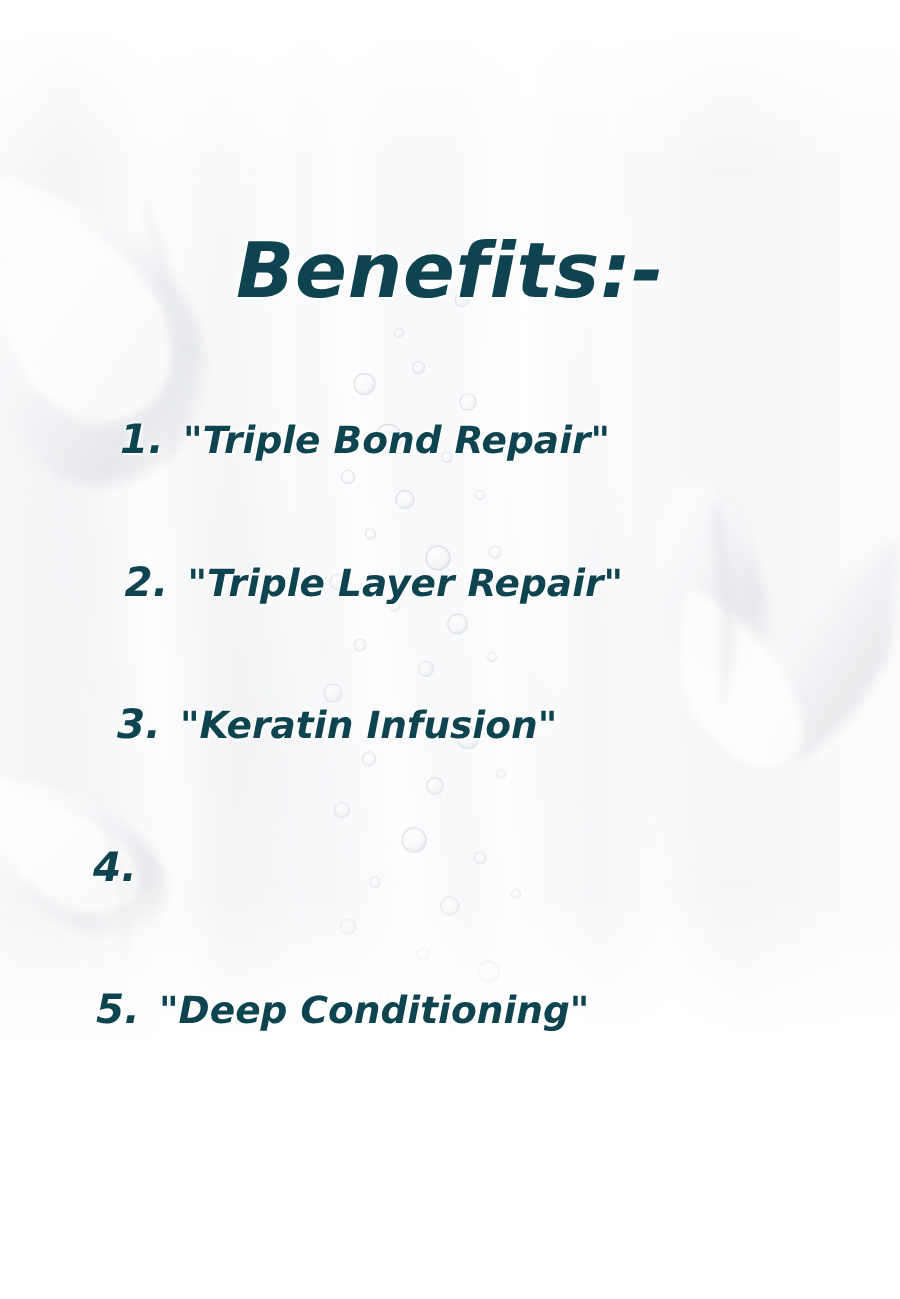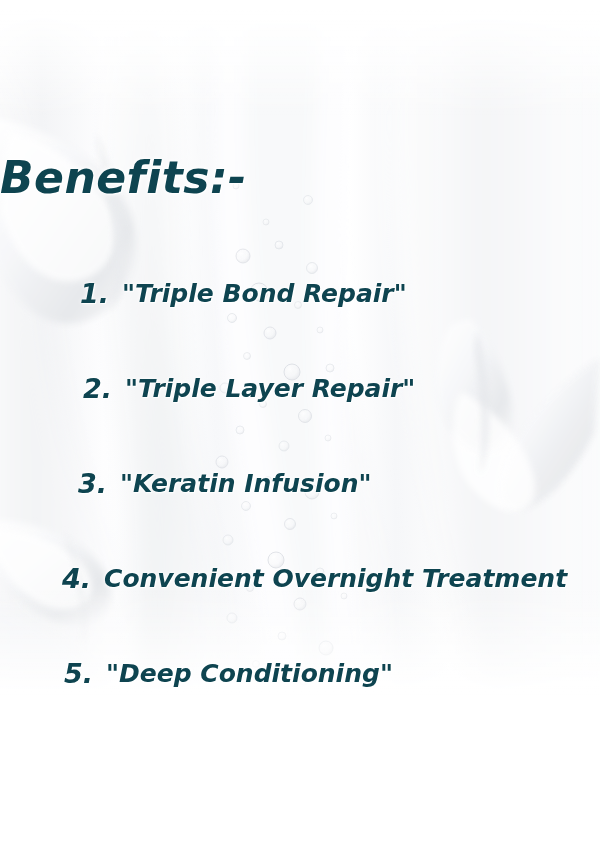--- a/index.html
+++ b/index.html
@@ -79,22 +79,23 @@
     top: 0;
     width: 600px;
     height: 866px;
   }
 
   .title {
     position: absolute;
     top: 152px;
     left: 0;
     width: 600px;
+    text-align: center;
     font-family: "DejaVu Sans", sans-serif;
-    font-size: 44px;
+    font-size: 51px;
     font-weight: bold;
     font-style: italic;
     letter-spacing: 0.5px;
     color: #0e4450;
     text-shadow:
       0 0 3px #ffffff,
       0 0 6px #ffffff,
       1px 1px 0 rgba(255,255,255,0.9);
     white-space: nowrap;
   }
@@ -305,21 +306,20 @@
         <span class="item-text">"Triple Layer Repair"</span>
       </li>
 
       <li class="list-item row-3">
         <span class="item-num">3.</span>
         <span class="item-text">"Keratin Infusion"</span>
       </li>
 
       <li class="list-item row-4">
         <span class="item-num">4.</span>
-        <span class="item-text">Convenient Overnight Treatment</span>
       </li>
 
       <li class="list-item row-5">
         <span class="item-num">5.</span>
         <span class="item-text">"Deep Conditioning"</span>
       </li>
 
     </ul>
   </div>
 

